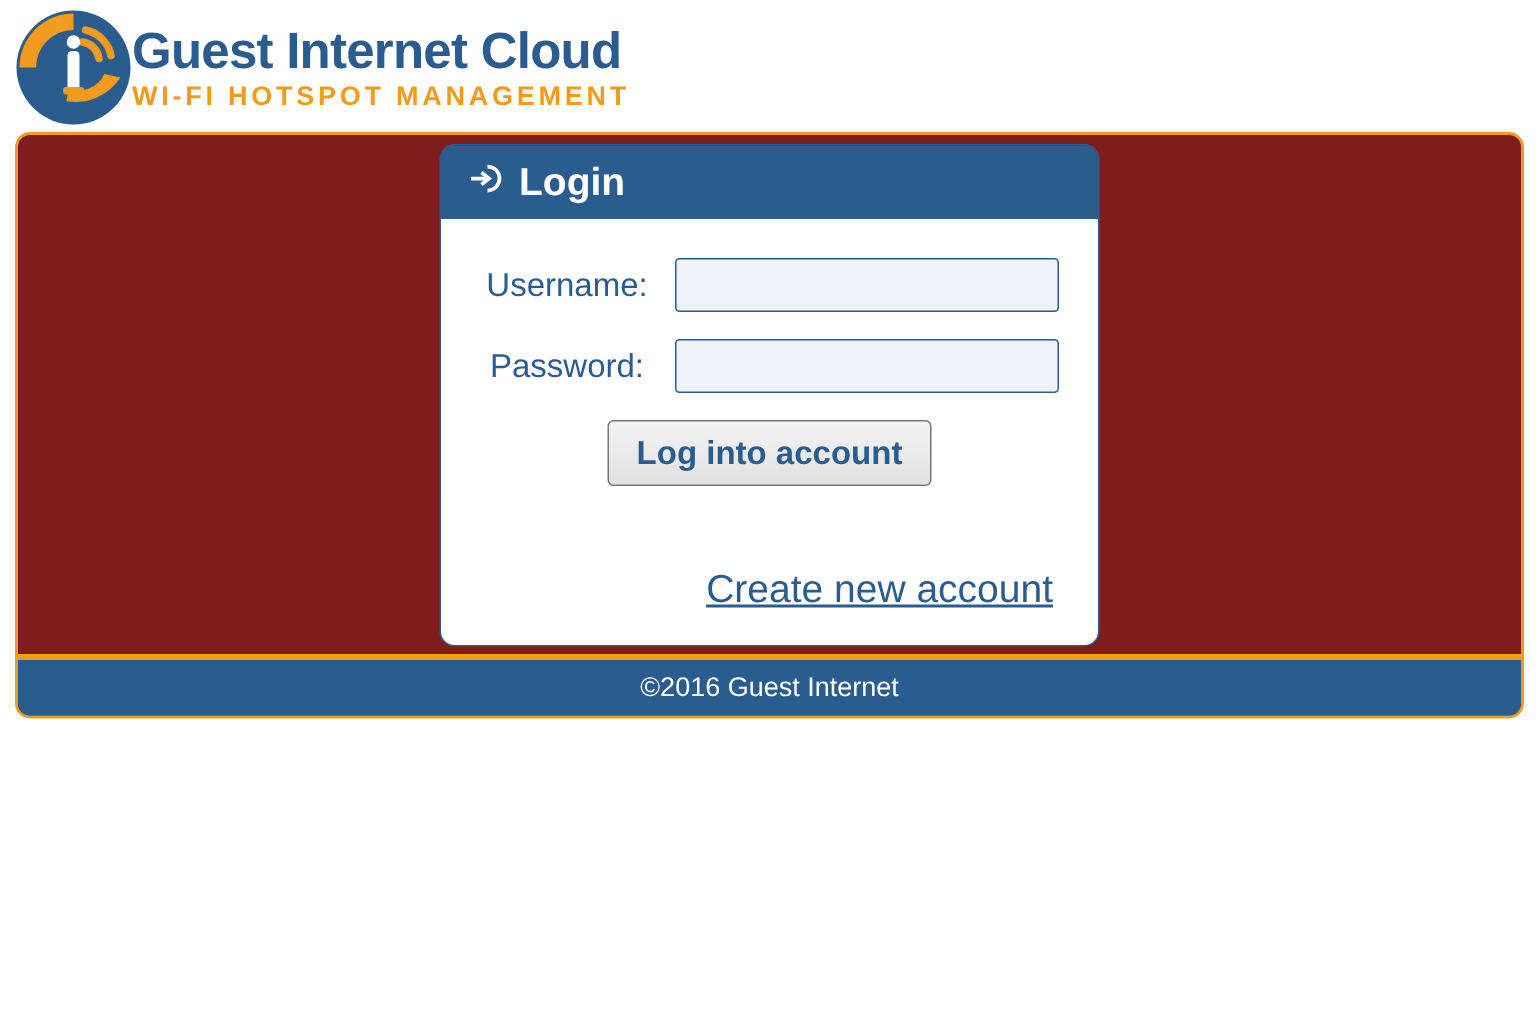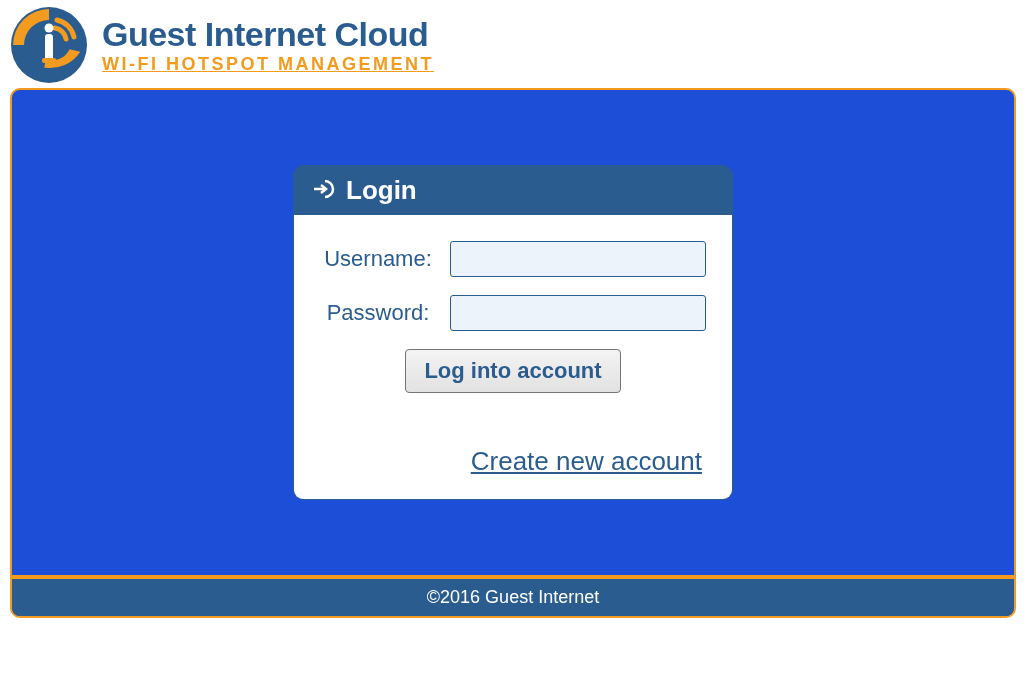--- a/index.html
+++ b/index.html
@@ -11,21 +11,20 @@
       font-family: Arial, Helvetica, sans-serif;
       background: #ffffff;
       width: 1026px;
       height: 678px;
       overflow: hidden;
     }
     .header {
       display: flex;
       align-items: center;
       padding: 6px 10px 4px 10px;
-      gap: 14px;
     }
     .logo-circle {
       width: 78px;
       height: 78px;
       position: relative;
     }
     .brand-text {
       display: flex;
       flex-direction: column;
     }
@@ -33,28 +32,27 @@
       font-size: 34px;
       font-weight: bold;
       color: #2b5c8f;
       letter-spacing: -0.5px;
     }
     .brand-subtitle {
       font-size: 18px;
       font-weight: bold;
       color: #f29b1e;
       letter-spacing: 2.5px;
-      text-decoration: underline;
     }
     .main-container {
       margin: 0 10px;
       border: 2px solid #f29b1e;
       border-radius: 10px;
-      background: #1d4ed8;
-      height: 530px;
+      background: #7f1d1d;
+      height: 391px;
       display: flex;
       flex-direction: column;
       overflow: hidden;
     }
     .content-area {
       flex: 1;
       display: flex;
       align-items: center;
       justify-content: center;
     }

